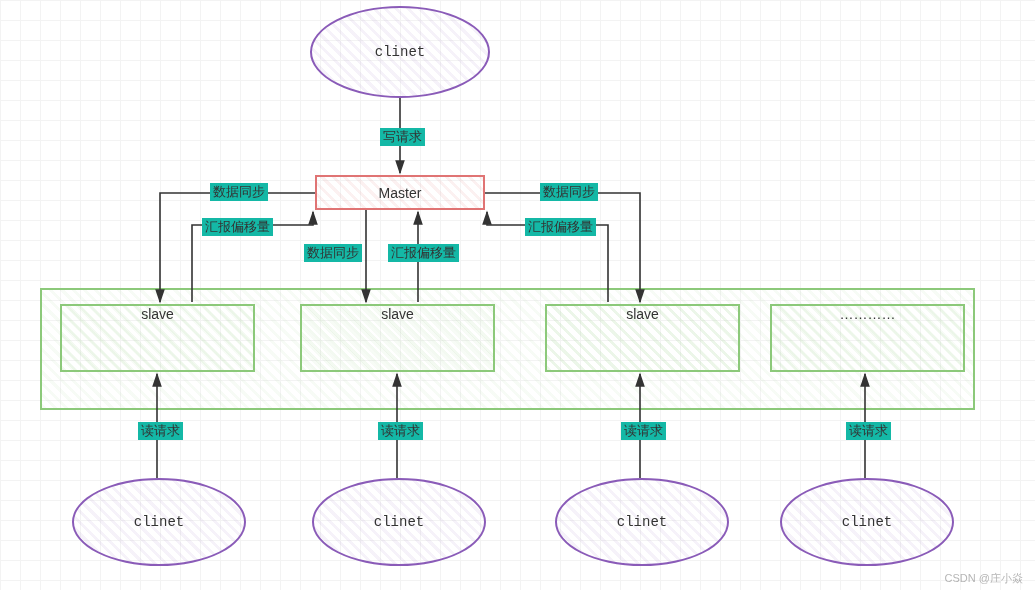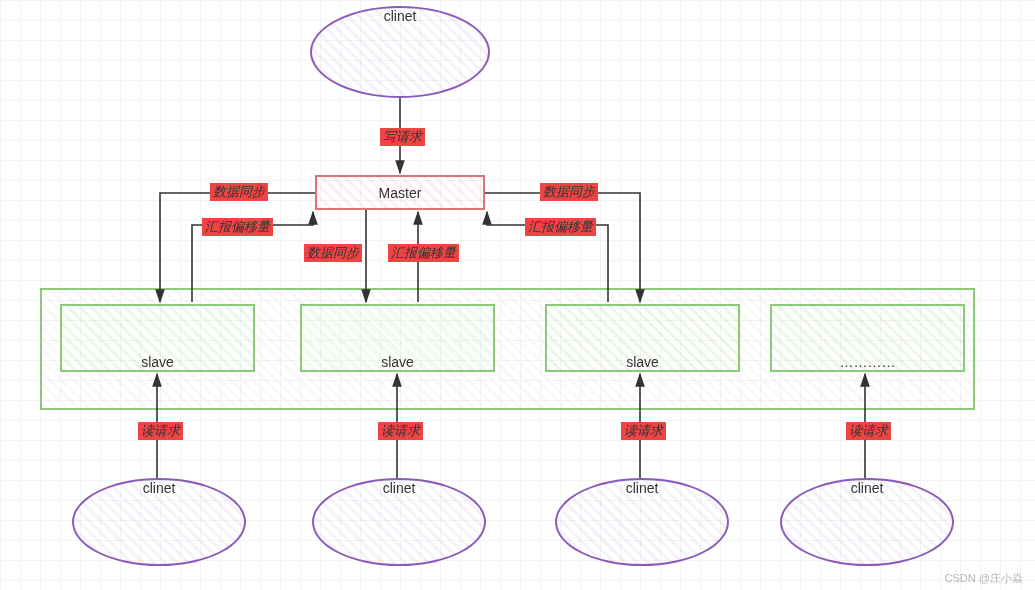--- a/index.html
+++ b/index.html
@@ -15,27 +15,29 @@
       linear-gradient(#f3f3f3 1px, transparent 1px),
       linear-gradient(90deg, #f3f3f3 1px, transparent 1px);
     background-size: 20px 20px;
     background-color: #ffffff;
   }
   .ellipse {
     position: absolute;
     border: 2px solid #8a5bb8;
     border-radius: 50% / 50%;
     display: flex;
+    align-items: center;
     justify-content: center;
     background:
       repeating-linear-gradient(45deg,
         rgba(138,91,184,0.08) 0px,
         rgba(138,91,184,0.08) 3px,
         transparent 3px,
         transparent 8px);
+    font-family: Liberation Mono, monospace;
   }
   .master-box {
     position: absolute;
     border: 2px solid #e07474;
     background:
       repeating-linear-gradient(45deg,
         rgba(224,116,116,0.10) 0px,
         rgba(224,116,116,0.10) 3px,
         transparent 3px,
         transparent 8px);
@@ -56,30 +58,29 @@
   .slave-box {
     position: absolute;
     border: 2px solid #8cc97a;
     background:
       repeating-linear-gradient(45deg,
         rgba(140,201,122,0.10) 0px,
         rgba(140,201,122,0.10) 3px,
         transparent 3px,
         transparent 8px);
     display: flex;
-    align-items: flex-end;
+    align-items: flex-start;
     justify-content: center;
   }
   .edge-label {
     position: absolute;
-    background: #ef4444;
+    background: #14b8a6;
     padding: 0 3px;
     white-space: nowrap;
     font-size: 13px;
-    font-style: italic;
   }
   svg.overlay {
     position: absolute;
     top: 0; left: 0;
     width: 1035px;
     height: 590px;
     pointer-events: none;
   }
   .watermark {
     position: absolute;

